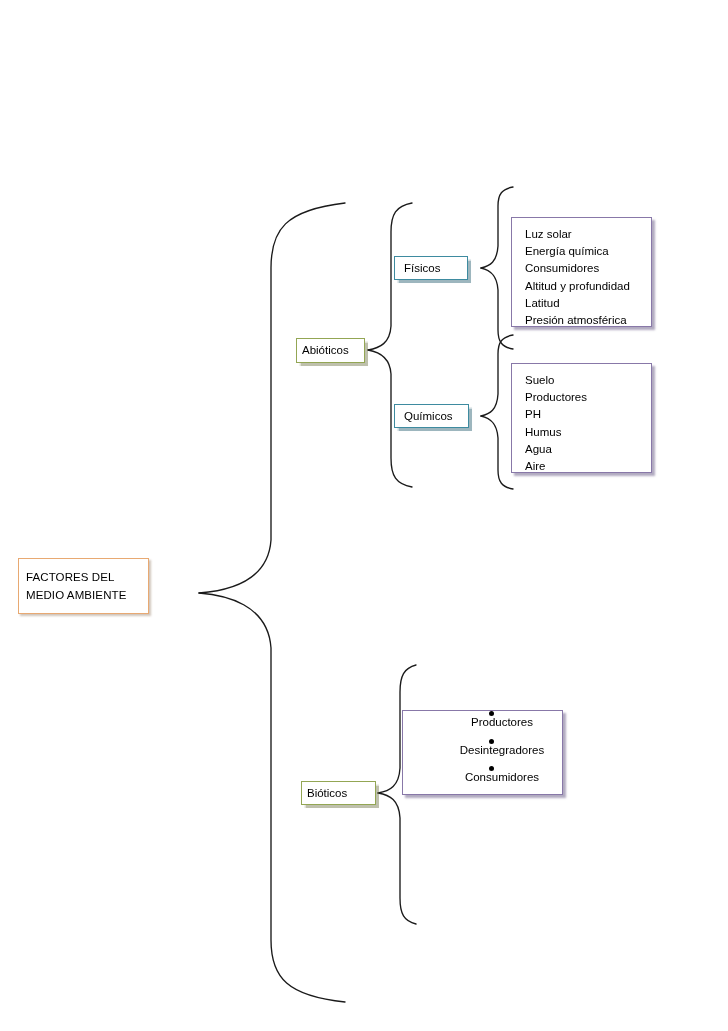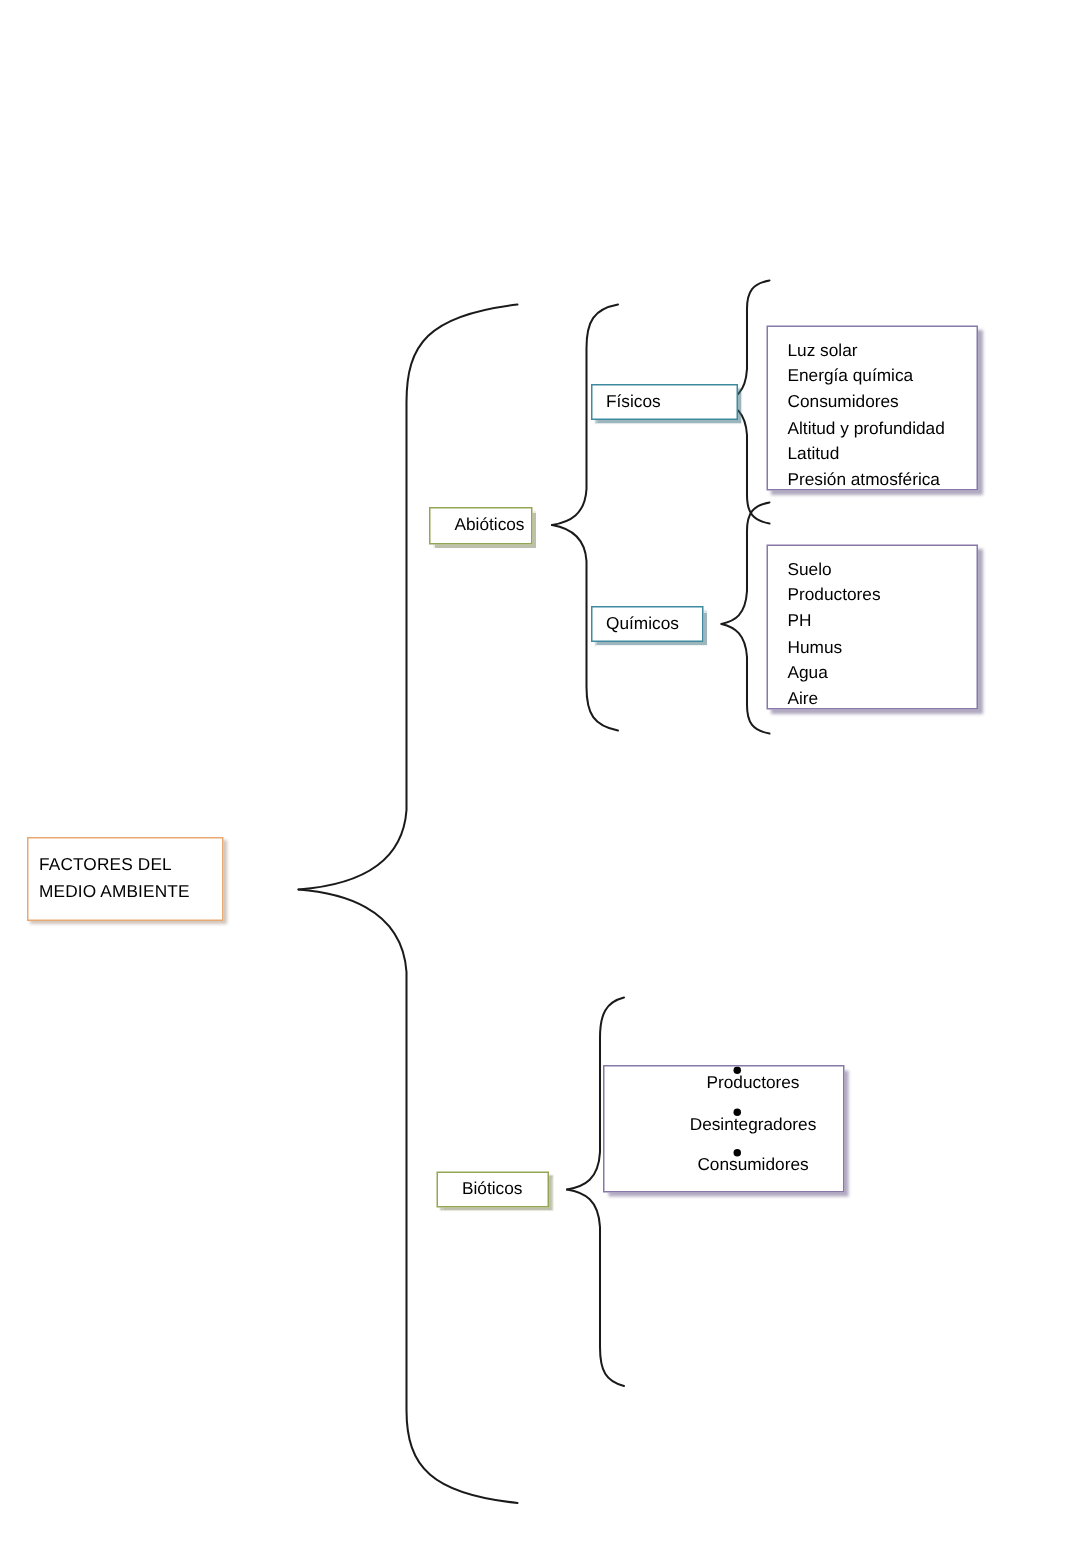--- a/index.html
+++ b/index.html
@@ -56,21 +56,22 @@
   .box-root .node-label {
     font-size: 11.5px;
     letter-spacing: 0.1px;
     margin: 1.5px 0;
   }
 
   
   .box-green {
     border: 1.3px solid #93A654;
     box-shadow: 2.5px 2.5px 1px rgba(110,115,70,0.45);
-    padding-left: 16px;
+    padding-left: 5px;
+    margin-left: 10px;
   }
   .box-abioticos {
     left: 286px;
     top: 338px;
     width: 69px;
     height: 25px;
   }
   .box-bioticos {
     left: 291px;
     top: 781px;
@@ -84,21 +85,21 @@
 
   
   .box-teal {
     border: 1.3px solid #3E8BA0;
     box-shadow: 2.5px 2.5px 1px rgba(60,110,125,0.5);
     padding-left: 9px;
   }
   .box-fisicos {
     left: 394px;
     top: 256px;
-    width: 98px;
+    width: 74px;
     height: 24px;
   }
   .box-quimicos {
     left: 394px;
     top: 404px;
     width: 75px;
     height: 24px;
   }
 
   

